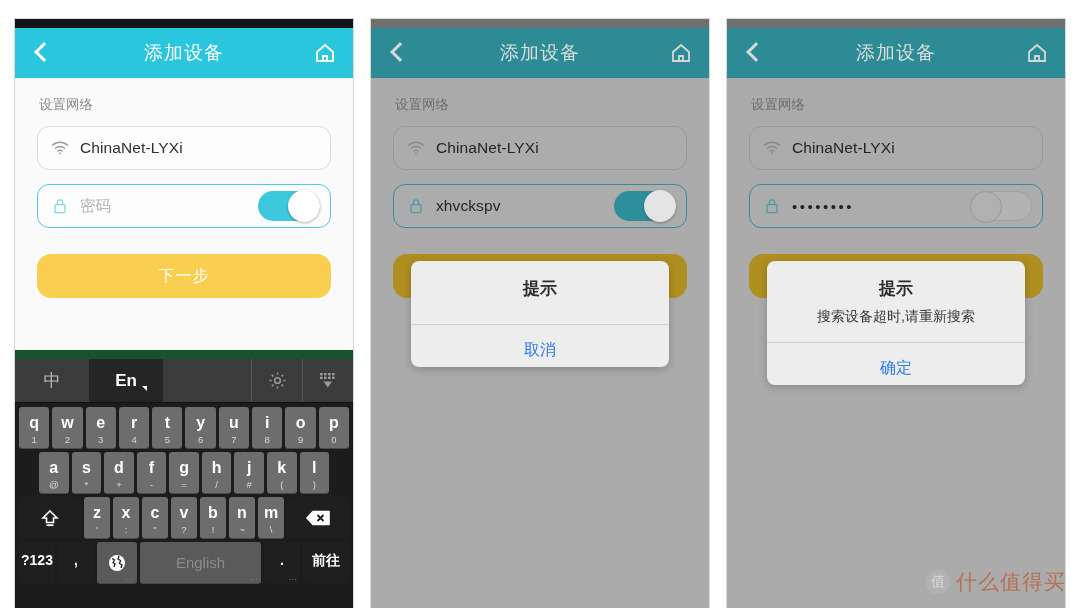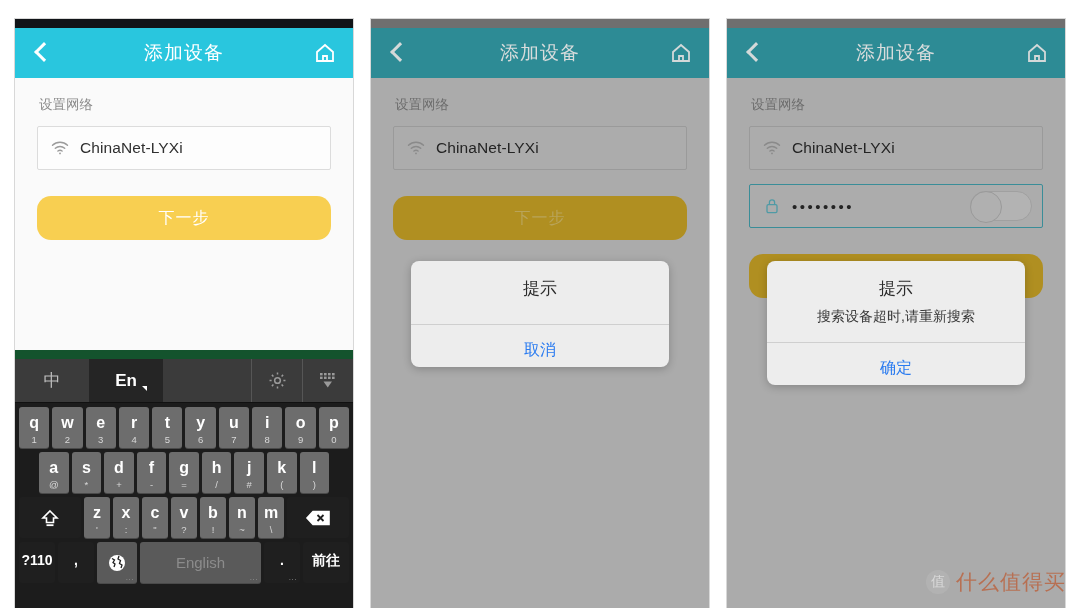--- a/index.html
+++ b/index.html
@@ -123,21 +123,21 @@
     padding-bottom: 12px;
     padding-left: 2px;
   }
   .phone.p2 .section-label,
   .phone.p3 .section-label { color: #6d6d6d; }
 
   .field {
     position: relative;
     height: 44px;
     border: 1px solid #dcdcdc;
-    border-radius: 2px;
+    border-radius: 12px;
     background: #fdfdfd;
     display: flex;
     align-items: center;
     padding: 0 12px;
     box-sizing: border-box;
     margin-bottom: 14px;
   }
   .phone.p2 .field,
   .phone.p3 .field { background: #acacac; border-color: #9a9a9a; }
 
@@ -232,21 +232,21 @@
     overflow: hidden;
     z-index: 5;
   }
   .dialog-body {
     padding: 16px 12px 16px;
     text-align: center;
   }
   .dialog-title {
     font-size: 17px;
     color: #2b2b2b;
-    font-weight: normal;
+    font-weight: bold;
     margin-bottom: 8px;
   }
   .dialog-msg {
     font-size: 14px;
     color: #3a3a3a;
   }
   .dialog-actions {
     border-top: 1px solid #cfcfcf;
     height: 42px;
     display: flex;
@@ -447,20 +447,32 @@
             <svg width="18" height="14" viewBox="0 0 18 14" fill="none" stroke="#9b9b9b" stroke-width="1.4" stroke-linecap="round">
               <path d="M1.5 4.2 A11 11 0 0 1 16.5 4.2"></path>
               <path d="M4.3 7.2 A7.2 7.2 0 0 1 13.7 7.2"></path>
               <path d="M6.9 10.0 A3.6 3.6 0 0 1 11.1 10.0"></path>
               <circle cx="9" cy="12.4" r="0.9" fill="#9b9b9b" stroke="none"></circle>
             </svg>
           </span>
           <span class="field-value">ChinaNet-LYXi</span>
         </div>
 
+        <div class="field pw">
+          <span class="field-icon">
+            <svg width="14" height="16" viewBox="0 0 14 16" fill="none" stroke="#7fd6e6" stroke-width="1.3">
+              <rect x="2" y="6.6" width="10" height="8" rx="1.3"></rect>
+              <path d="M4.4 6.6 V4.4 A2.6 2.6 0 0 1 9.6 4.4 V6.6"></path>
+            </svg>
+          </span>
+          <span class="field-value placeholder">密码</span>
+          <span class="toggle">
+            <span class="knob"></span>
+          </span>
+        </div>
 
         <div class="btn-primary">下一步</div>
       </div>
 
       <div class="keyboard">
         <div class="kb-toolbar">
           <div class="kb-lang">中</div>
           <div class="kb-lang active">
             <span>En</span>
             <span class="caret"></span>
@@ -607,21 +619,21 @@
               </div>
             <div class="key fn fn-wide">
               <svg width="26" height="18" viewBox="0 0 26 18" fill="none" stroke="#ffffff" stroke-width="1.6">
                 <path d="M8 2.5 L24 2.5 L24 15.5 L8 15.5 L2 9 Z" fill="#ffffff" stroke="#ffffff"></path>
                 <path d="M12.5 6 L18.5 12 M18.5 6 L12.5 12" stroke="#1f1f1f" stroke-width="1.8"></path>
               </svg>
             </div>
           </div>
           <div class="kb-row row4">
             <div class="key sm">
-              <span class="k-main">?110</span>
+              <span class="k-main">?123</span>
             </div>
             <div class="key sm">
               <span class="k-main">,</span>
             </div>
             <div class="key globe">
               <svg width="18" height="18" viewBox="0 0 18 18" fill="#ffffff">
                 <circle cx="9" cy="9" r="8" fill="#ffffff"></circle>
                 <path d="M4 4.5 L6.5 6 L5 8.5 L7 10 L6 13 M11 2 L10 5 L12.5 6.5 L11.5 9.5 L14 11 L13 14" stroke="#1f1f1f" stroke-width="1.3" fill="none"></path>
               </svg>
               <span class="corner-dots">...</span>
@@ -666,20 +678,32 @@
             <svg width="18" height="14" viewBox="0 0 18 14" fill="none" stroke="#8a8a8a" stroke-width="1.4" stroke-linecap="round">
               <path d="M1.5 4.2 A11 11 0 0 1 16.5 4.2"></path>
               <path d="M4.3 7.2 A7.2 7.2 0 0 1 13.7 7.2"></path>
               <path d="M6.9 10.0 A3.6 3.6 0 0 1 11.1 10.0"></path>
               <circle cx="9" cy="12.4" r="0.9" fill="#8a8a8a" stroke="none"></circle>
             </svg>
           </span>
           <span class="field-value">ChinaNet-LYXi</span>
         </div>
 
+        <div class="field pw">
+          <span class="field-icon">
+            <svg width="14" height="16" viewBox="0 0 14 16" fill="none" stroke="#4f9aa5" stroke-width="1.3">
+              <rect x="2" y="6.6" width="10" height="8" rx="1.3"></rect>
+              <path d="M4.4 6.6 V4.4 A2.6 2.6 0 0 1 9.6 4.4 V6.6"></path>
+            </svg>
+          </span>
+          <span class="field-value">xhvckspv</span>
+          <span class="toggle">
+            <span class="knob"></span>
+          </span>
+        </div>
 
         <div class="btn-primary">下一步</div>
       </div>
 
       <div class="dialog">
         <div class="dialog-body">
           <div class="dialog-title">提示</div>
         </div>
         <div class="dialog-actions">
           <span class="dialog-action-label">取消</span>

